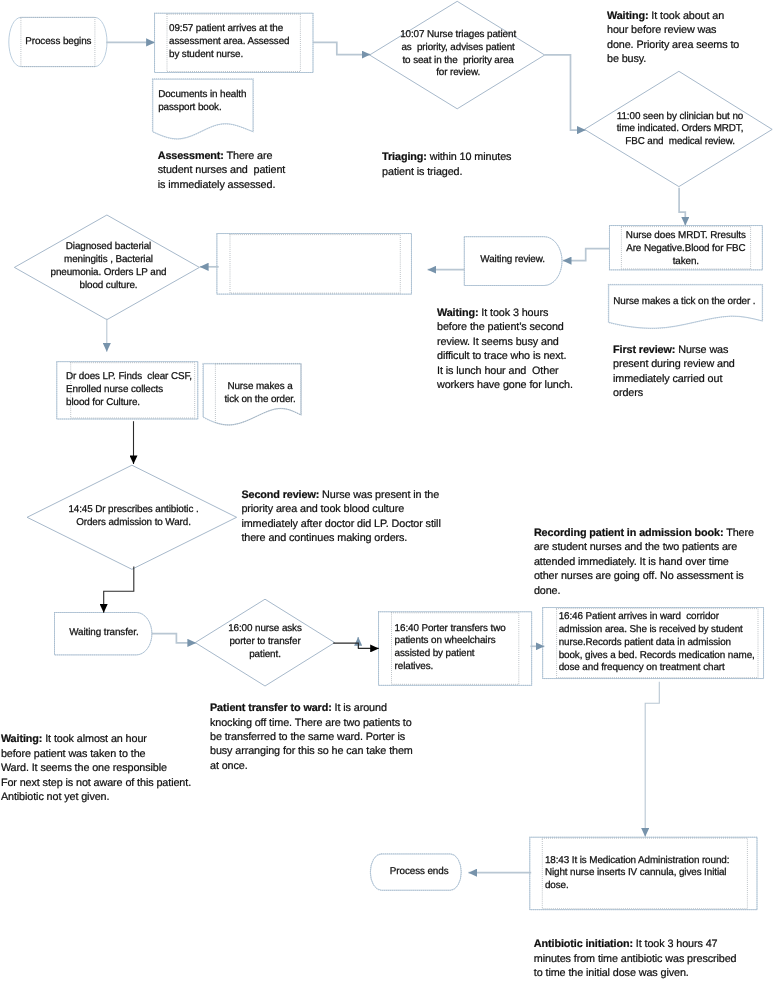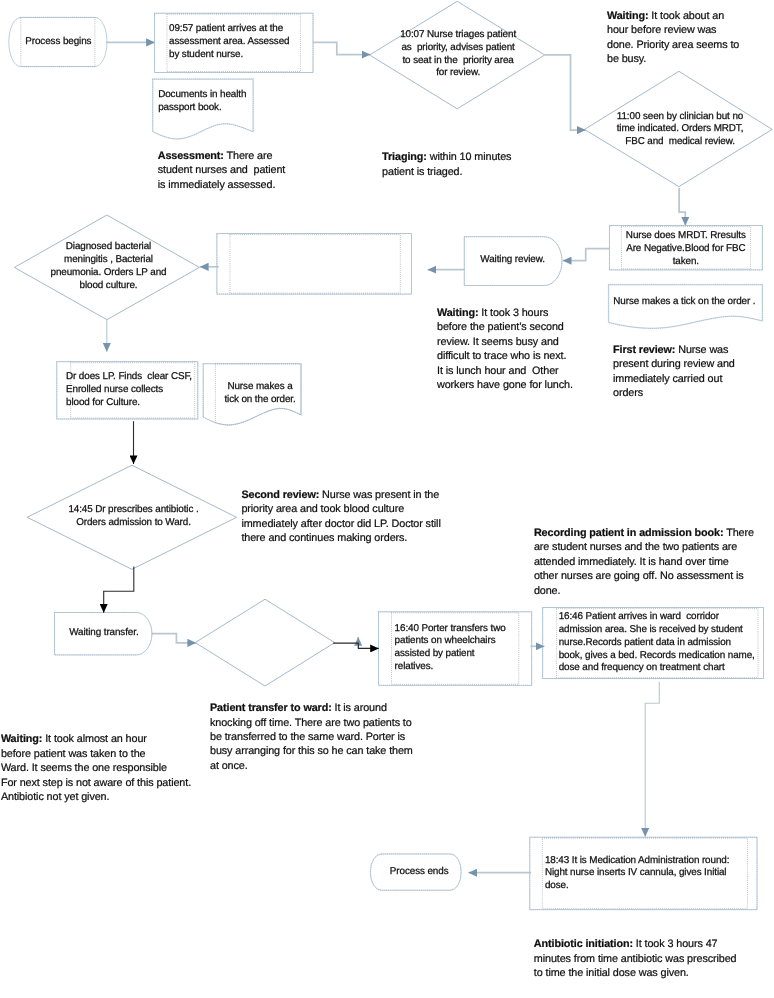--- a/index.html
+++ b/index.html
@@ -159,20 +159,23 @@
 blood for Culture.</div>
 
   <div class="txt node-text ctr" style="left:180.0px; top:380.97px; width:160px;">Nurse makes a
 tick on the order.</div>
 
   <div class="txt node-text ctr" style="left:33.5px; top:503.77px; width:200px;">14:45 Dr prescribes antibiotic .
 Orders admission to Ward.</div>
 
   <div class="txt node-text ctr" style="left:23.9px; top:627.47px; width:160px;">Waiting transfer.</div>
 
+  <div class="txt node-text ctr" style="left:175.0px; top:622.97px; width:180px;">16:00 nurse asks
+porter to transfer
+patient.</div>
 
   <div class="txt node-text" style="left:394.6px; top:622.57px; width:220px;">16:40 Porter transfers two
 patients on wheelchairs
 assisted by patient
 relatives.</div>
 
   <div class="txt node-text" style="left:558.7px; top:611.17px; width:260px;">16:46 Patient arrives in ward  corridor
 admission area. She is received by student
 nurse.Records patient data in admission
 book, gives a bed. Records medication name,

